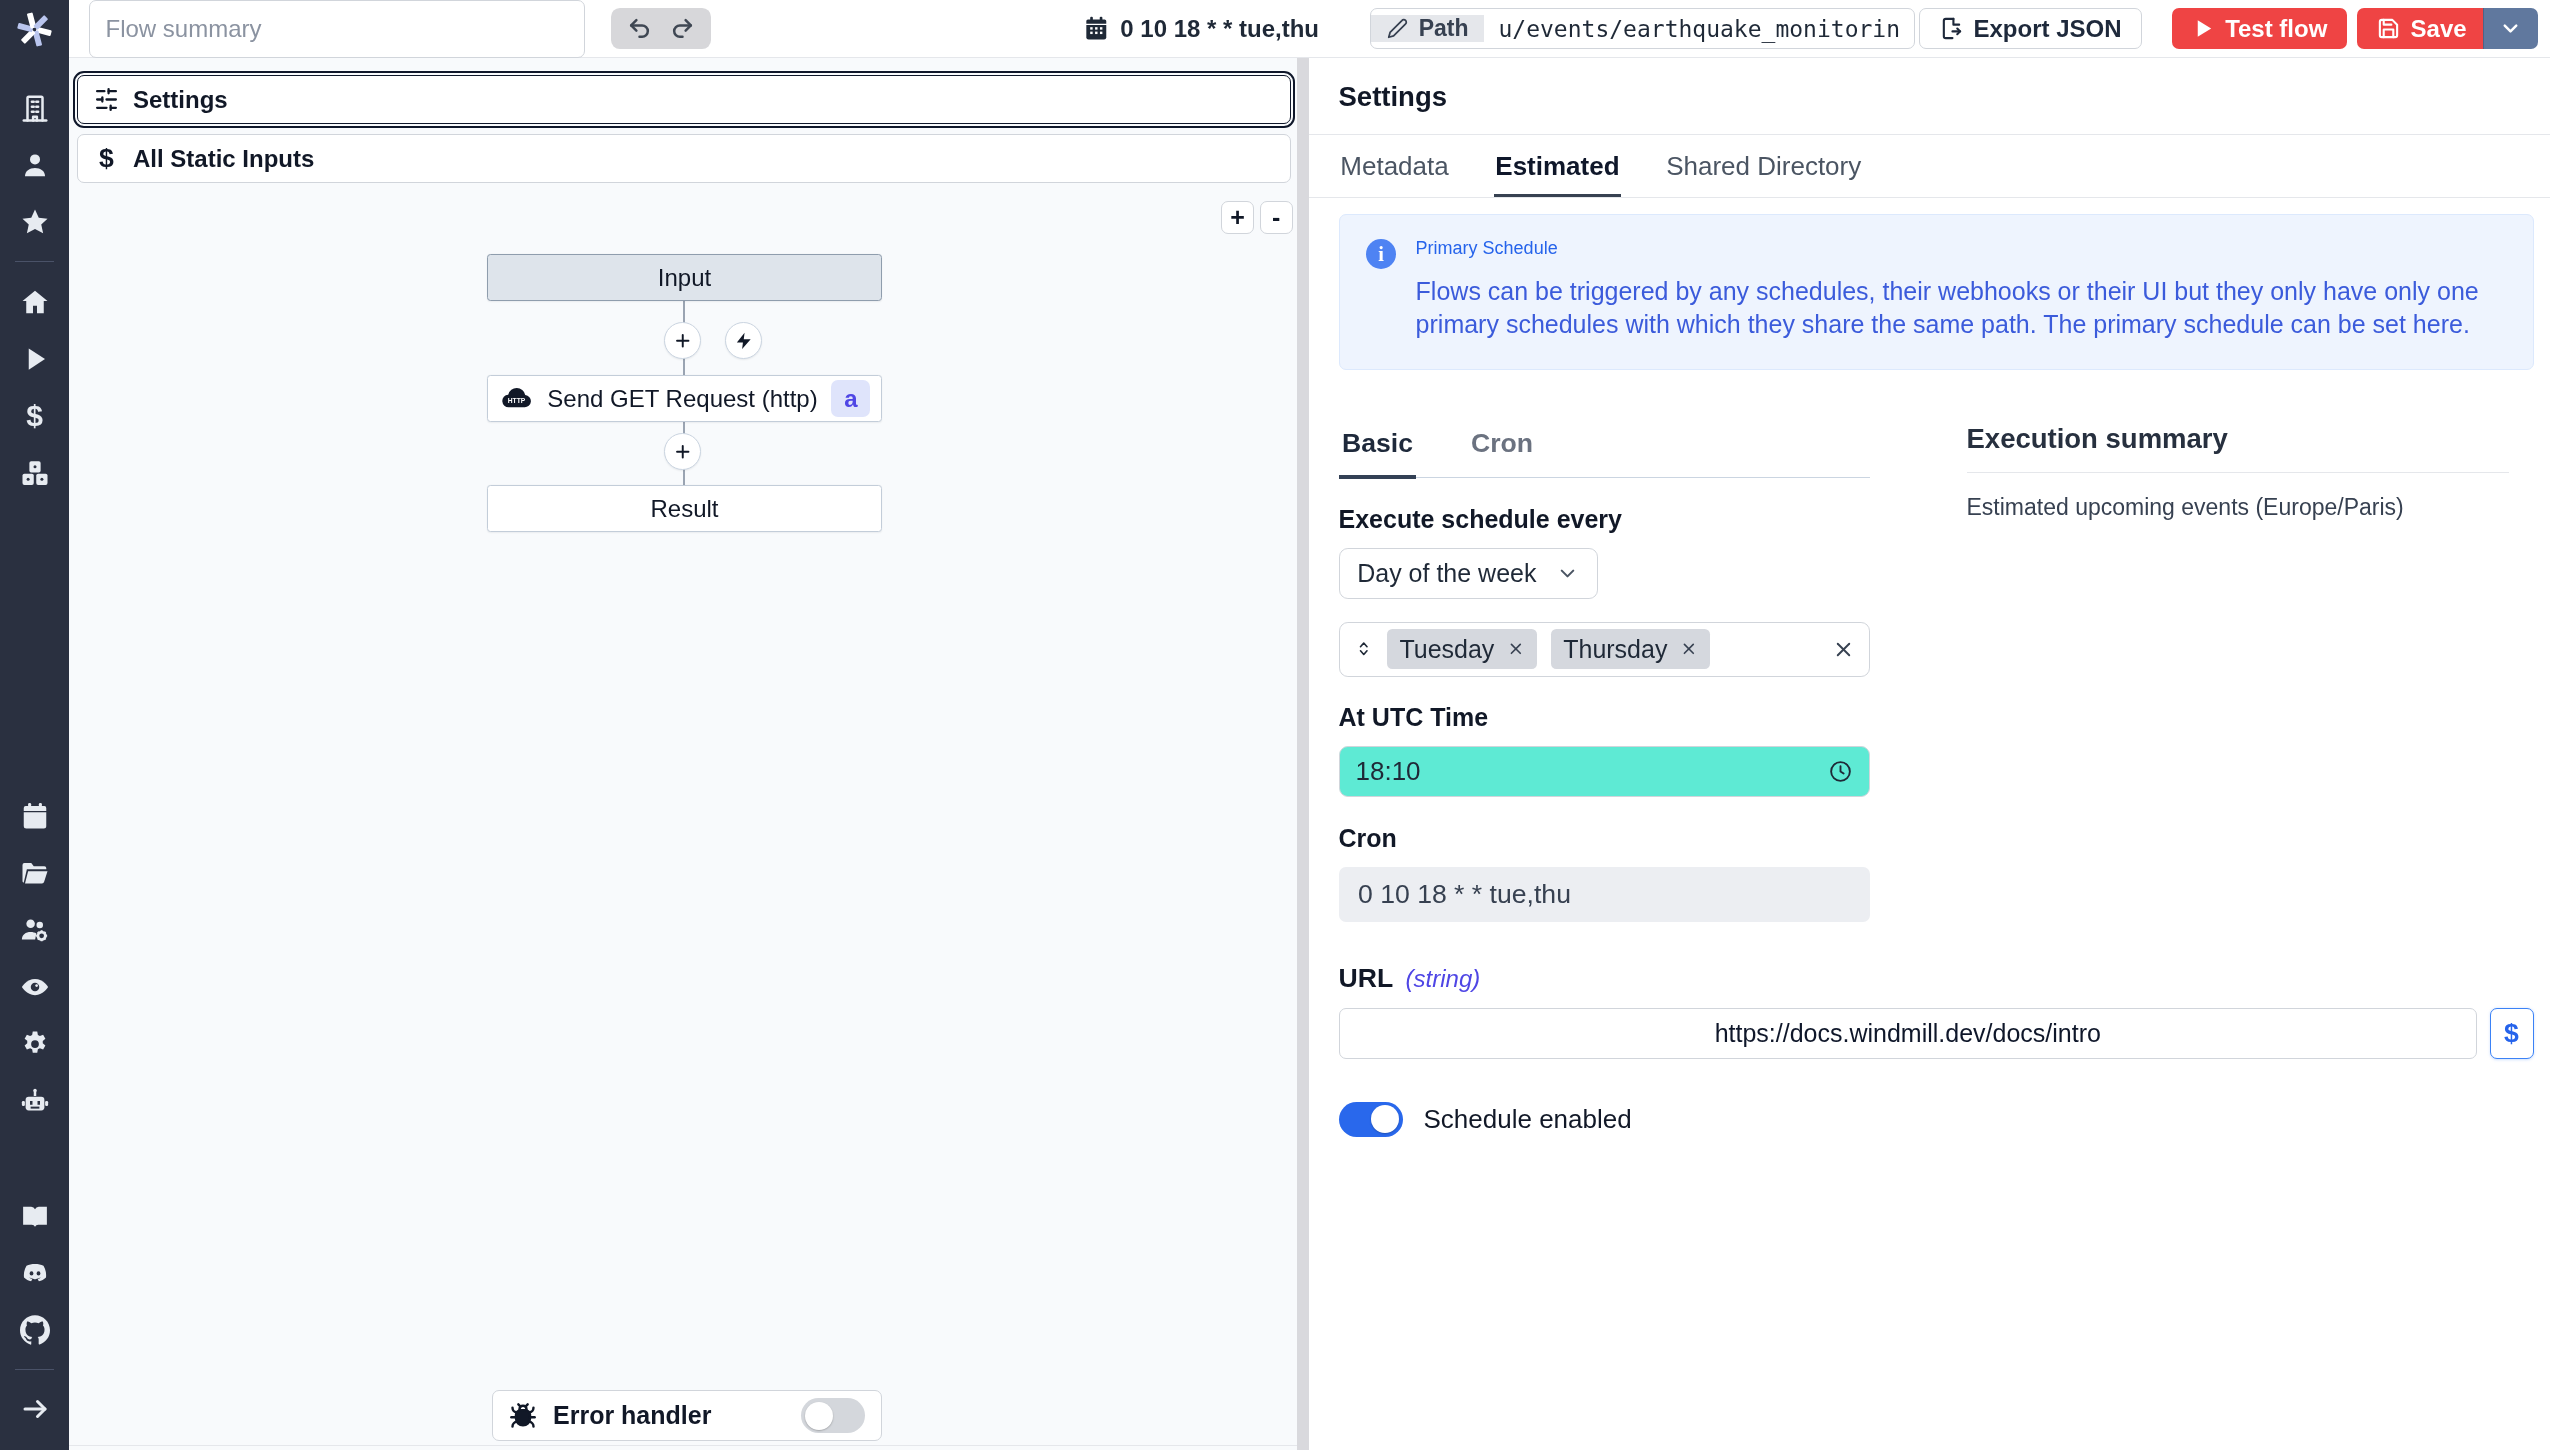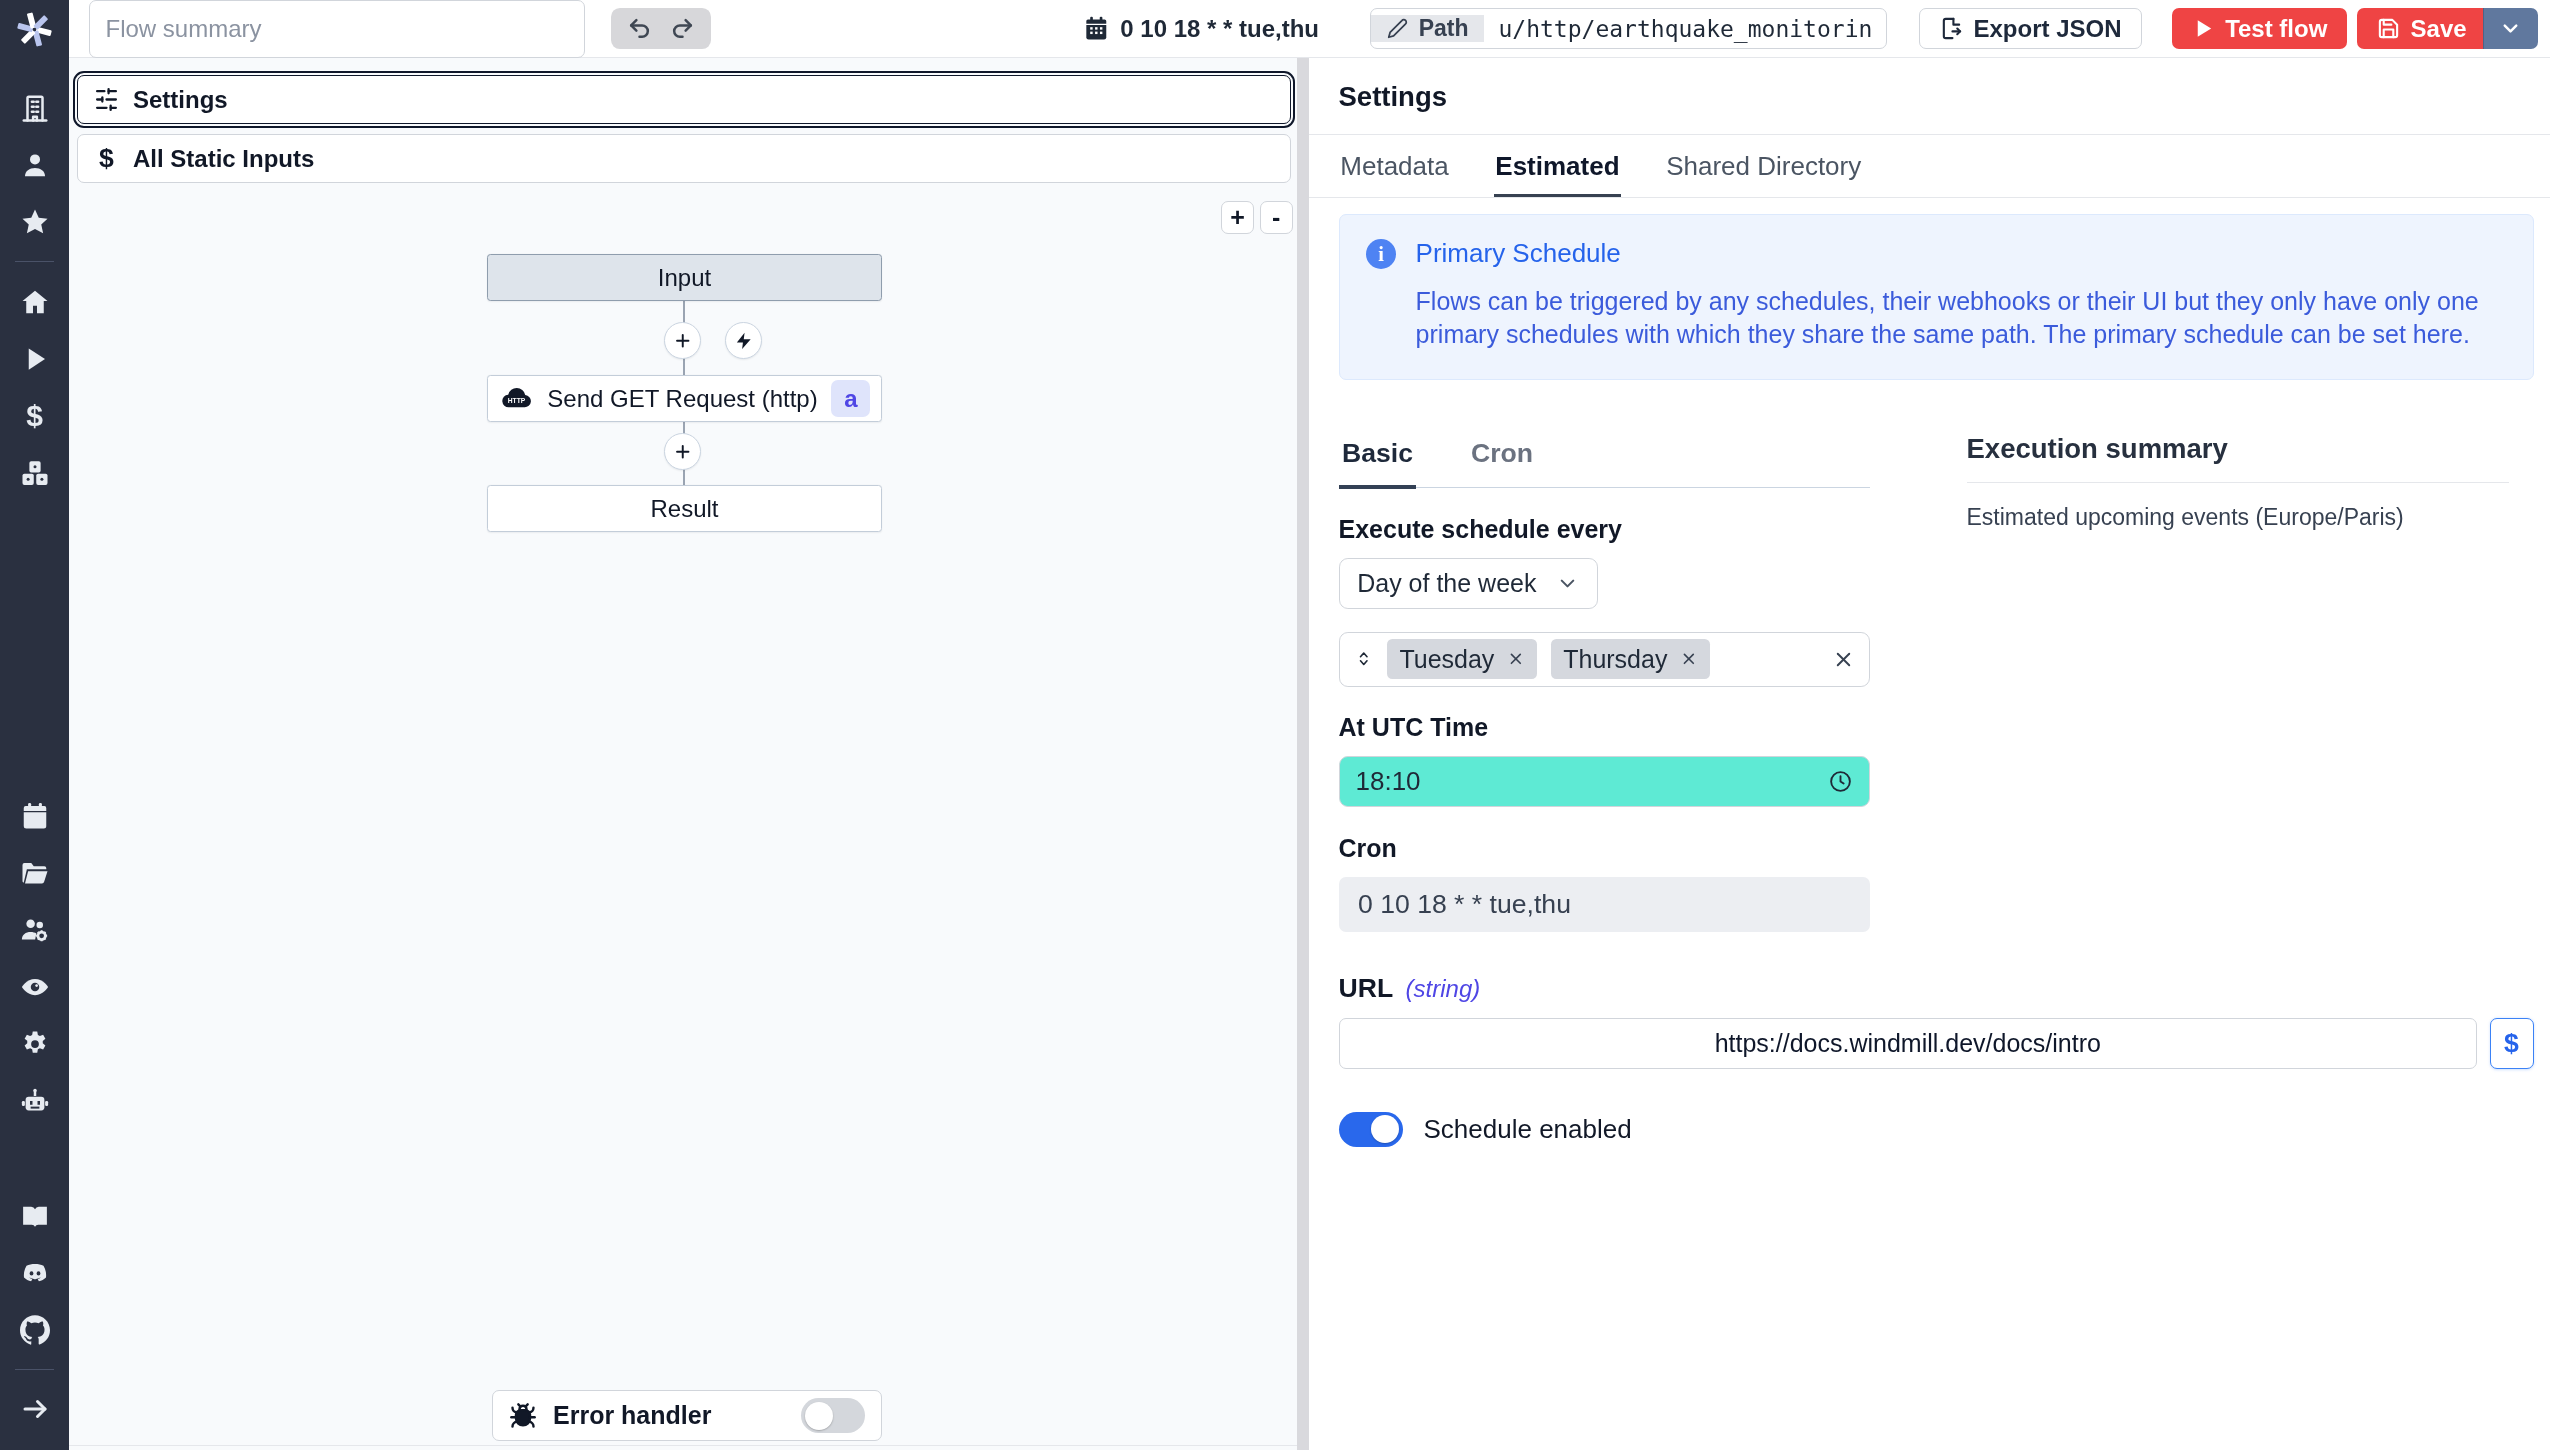--- a/index.html
+++ b/index.html
@@ -83,21 +83,21 @@
   
   .panel { flex:1; background:#fff; padding:23px 16px 0 30px; min-width:0; }
   .panel-title { font-size:27.5px; font-weight:bold; color:#111827; }
   .p-divider { border-bottom:0.9px solid #e5e7eb; margin:21px -16px 0 -30px; }
   .tabs { display:flex; gap:43px; margin:0 -16px 0 -30px; padding:0 16px 0 30px; border-bottom:0.9px solid #e5e7eb; }
   .tab { padding:16px 1.8px 12.4px; font-size:26px; color:#4b5563; cursor:pointer; border-bottom:3.5px solid transparent; margin-bottom:-0.9px; }
   .tab.active { color:#0f172a; font-weight:bold; border-bottom-color:#374151; }
 
   .info-box { margin-top:16px; background:#eef4fe; border:0.9px solid #dce9fd; border-radius:7px; padding:23px 35px 28px 26.6px; display:flex; gap:19.5px; }
   .info-icon { width:30px; height:30px; border-radius:50%; background:#4e83f3; color:#fff; font-weight:bold; font-size:20.4px; font-family:"Liberation Serif",serif; display:flex; align-items:center; justify-content:center; flex-shrink:0; margin-top:1.8px; }
-  .info-title { font-size:26px; color:#2563eb; }
+  .info-title { font-size:18px; color:#2563eb; }
   .info-text { margin-top:16px; font-size:25px; color:#3b5bdb; line-height:1.32; max-width:1107px; }
 
   .columns { display:flex; margin-top:53px; }
   .col-left { width:531px; flex-shrink:0; }
   .col-right { width:542px; margin-left:97px; flex-shrink:0; }
 
   .subtabs { display:flex; gap:51px; border-bottom:1.8px solid #cbd5e1;align-items:center; }
   .subtab { font-size:26.6px; font-weight:bold; padding:5.3px 3.5px 16px; color:#6b7280; cursor:pointer; border-bottom:4.4px solid transparent; margin-bottom:-1.8px; }
   .subtab.active { color:#1e293b; border-bottom-color:#334155; }
 
@@ -316,21 +316,21 @@
         <span>0 10 18 * * tue,thu</span>
       </div>
 
       <div class="path-group">
         <div class="path-chip">
           <svg viewBox="0 0 24 24" fill="none" stroke="currentColor" stroke-width="2" stroke-linecap="round" stroke-linejoin="round">
               <path d="M17 3a2.85 2.83 0 1 1 4 4L7.5 20.5 2 22l1.5-5.5Z"></path>
             </svg>
           <span>Path</span>
         </div>
-        <div class="path-value">u/http/earthquake_monitorin</div>
+        <div class="path-value">u/events/earthquake_monitorin</div>
       </div>
 
       <div class="tb-right">
         <button class="btn btn-outline">
           <svg viewBox="0 0 24 24" fill="none" stroke="currentColor" stroke-width="2.2" stroke-linecap="round" stroke-linejoin="round">
               <path d="M14 2H6a2 2 0 0 0-2 2v16a2 2 0 0 0 2 2h7"></path>
               <path d="M14 2v6h6"></path>
               <path d="M13 15h8"></path>
               <path d="m18 12 3 3-3 3"></path>
             </svg>

